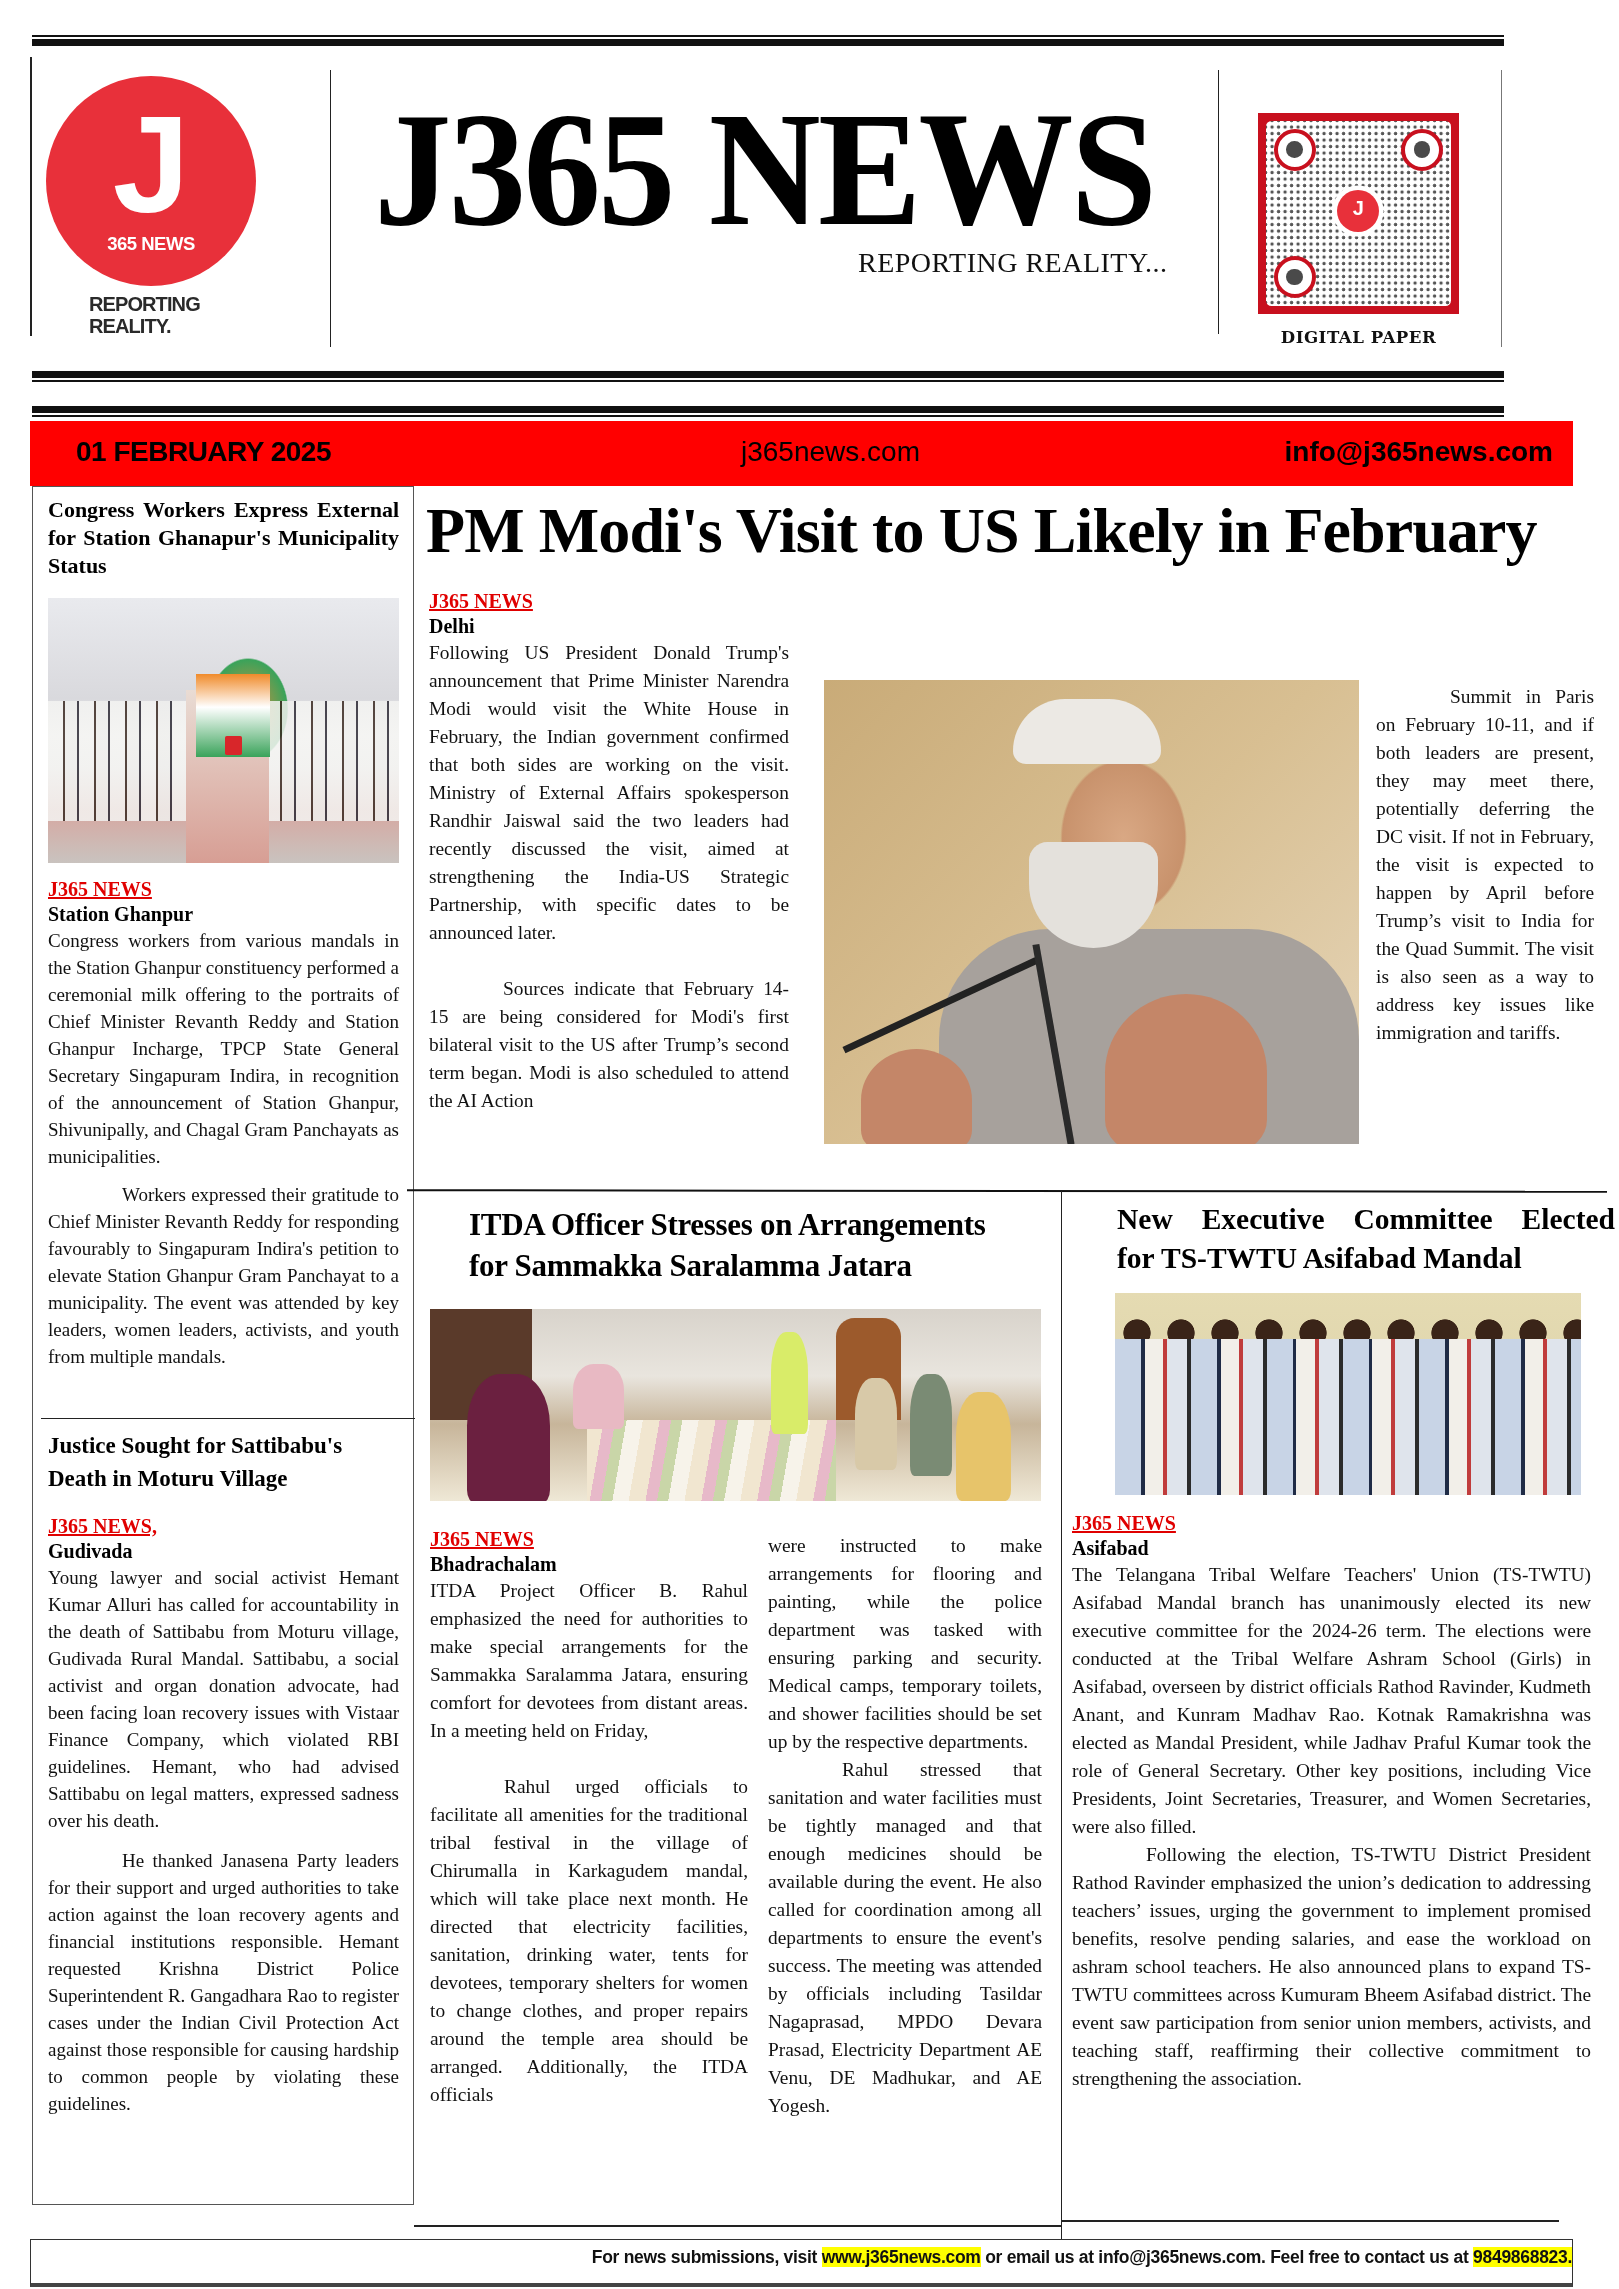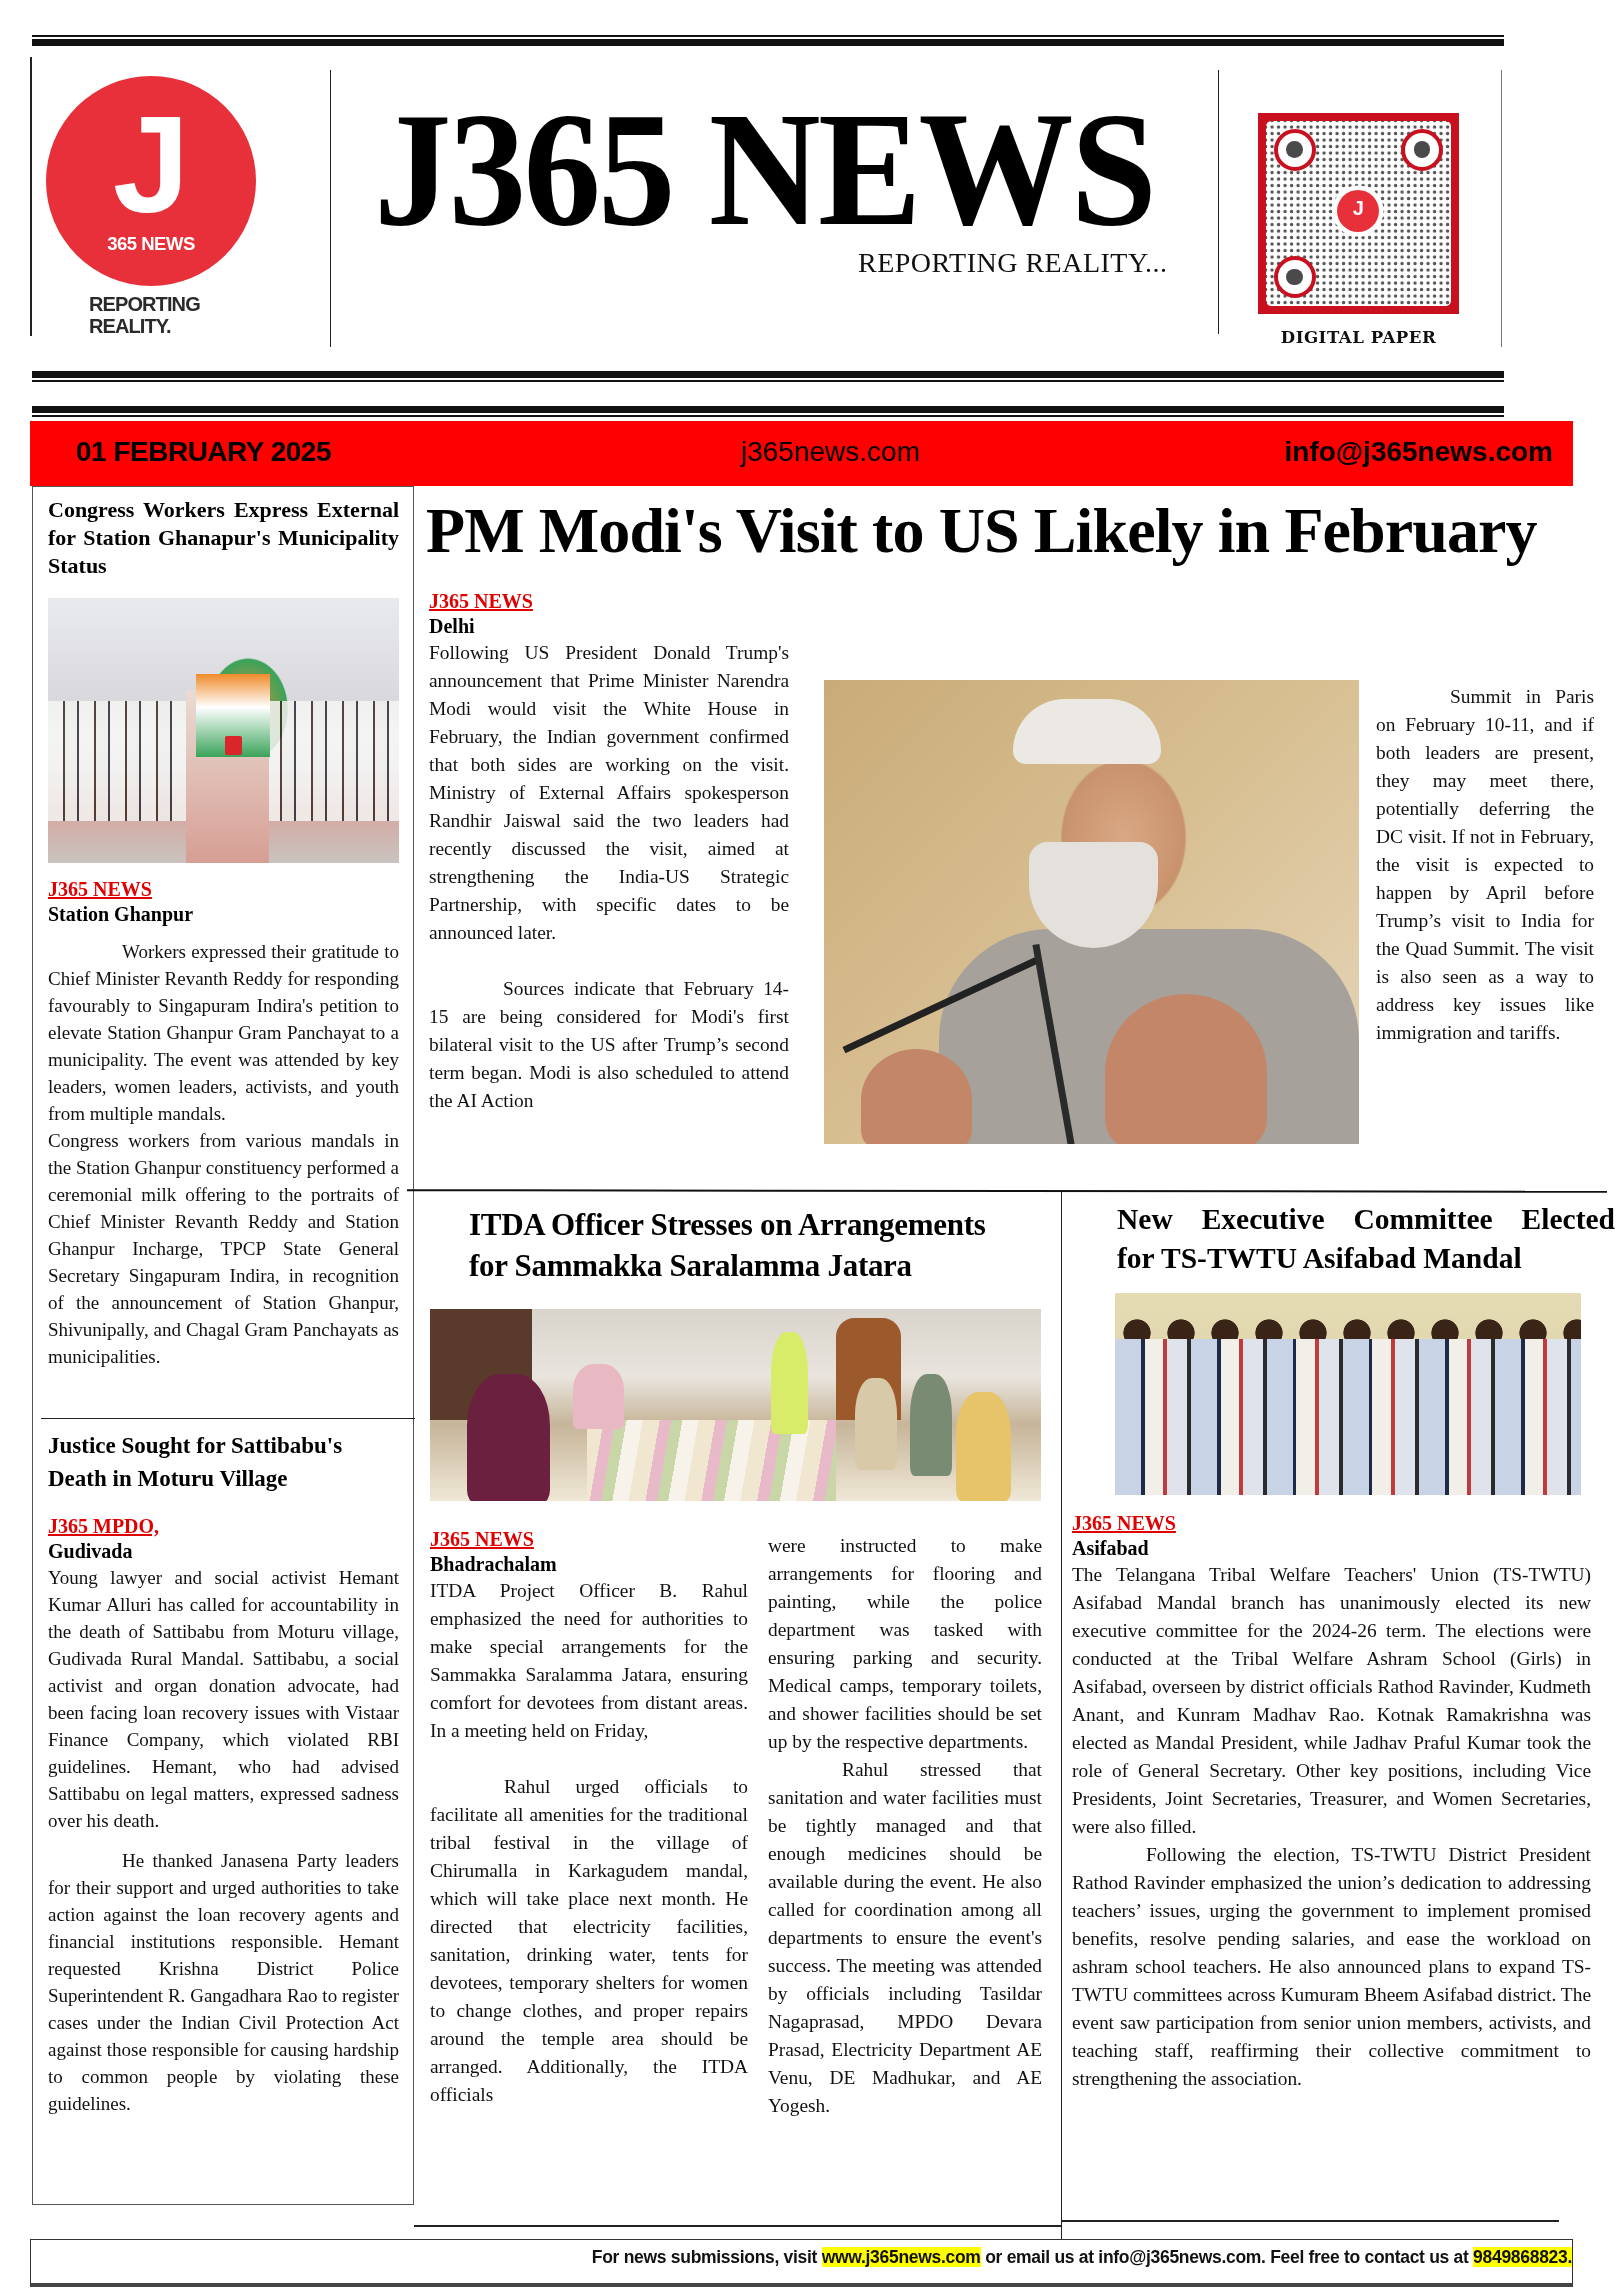--- a/index.html
+++ b/index.html
@@ -143,31 +143,31 @@
   <h2 class="side-head abs" style="left:48px; top:496px; width:351px;">Congress Workers Express External for Station Ghanapur's Municipality Status</h2>
   <div class="photo photo-congress">
     <div class="crowd"></div>
       <div class="gap"></div>
       <div class="banner"></div>
       <div class="bucket"></div>
   </div>
   <div class="abs" style="left:48px; top:877px; width:351px;">
     <div class="byline">J365 NEWS</div>
     <div class="dateline">Station Ghanpur</div>
+    <p class="body-text">Congress workers from various mandals in the Station Ghanpur constituency performed a ceremonial milk offering to the portraits of Chief Minister Revanth Reddy and Station Ghanpur Incharge, TPCP State General Secretary Singapuram Indira, in recognition of the announcement of Station Ghanpur, Shivunipally, and Chagal Gram Panchayats as municipalities.</p>
     <p class="body-text indent" style="margin-top:11px;">Workers expressed their gratitude to Chief Minister Revanth Reddy for responding favourably to Singapuram Indira's petition to elevate Station Ghanpur Gram Panchayat to a municipality. The event was attended by key leaders, women leaders, activists, and youth from multiple mandals.</p>
-    <p class="body-text">Congress workers from various mandals in the Station Ghanpur constituency performed a ceremonial milk offering to the portraits of Chief Minister Revanth Reddy and Station Ghanpur Incharge, TPCP State General Secretary Singapuram Indira, in recognition of the announcement of Station Ghanpur, Shivunipally, and Chagal Gram Panchayats as municipalities.</p>
   </div>
 </article>
 
 <div class="hline" style="left:41px; top:1418px; width:374px; height:1.4px;"></div>
 
 <article>
   <h2 class="side-head abs" style="left:48px; top:1429px; width:351px; font-size:23px; line-height:33px; text-align:left;">Justice Sought for Sattibabu's Death in Moturu Village</h2>
   <div class="abs" style="left:48px; top:1514px; width:351px;">
-    <div class="byline">J365 MPDO,</div>
+    <div class="byline">J365 NEWS,</div>
     <div class="dateline">Gudivada</div>
     <p class="body-text">Young lawyer and social activist Hemant Kumar Alluri has called for accountability in the death of Sattibabu from Moturu village, Gudivada Rural Mandal. Sattibabu, a social activist and organ donation advocate, had been facing loan recovery issues with Vistaar Finance Company, which violated RBI guidelines. Hemant, who had advised Sattibabu on legal matters, expressed sadness over his death.</p>
     <p class="body-text indent" style="margin-top:13px;">He thanked Janasena Party leaders for their support and urged authorities to take action against the loan recovery agents and financial institutions responsible. Hemant requested Krishna District Police Superintendent R. Gangadhara Rao to register cases under the Indian Civil Protection Act against those responsible for causing hardship to common people by violating these guidelines.</p>
   </div>
 </article>
 
 <article>
   <h1 class="big-head abs" style="left:426px; top:498px;">PM Modi's Visit to US Likely in February</h1>
   <div class="abs" style="left:429px; top:589px; width:360px;">
     <div class="byline">J365 NEWS</div>

